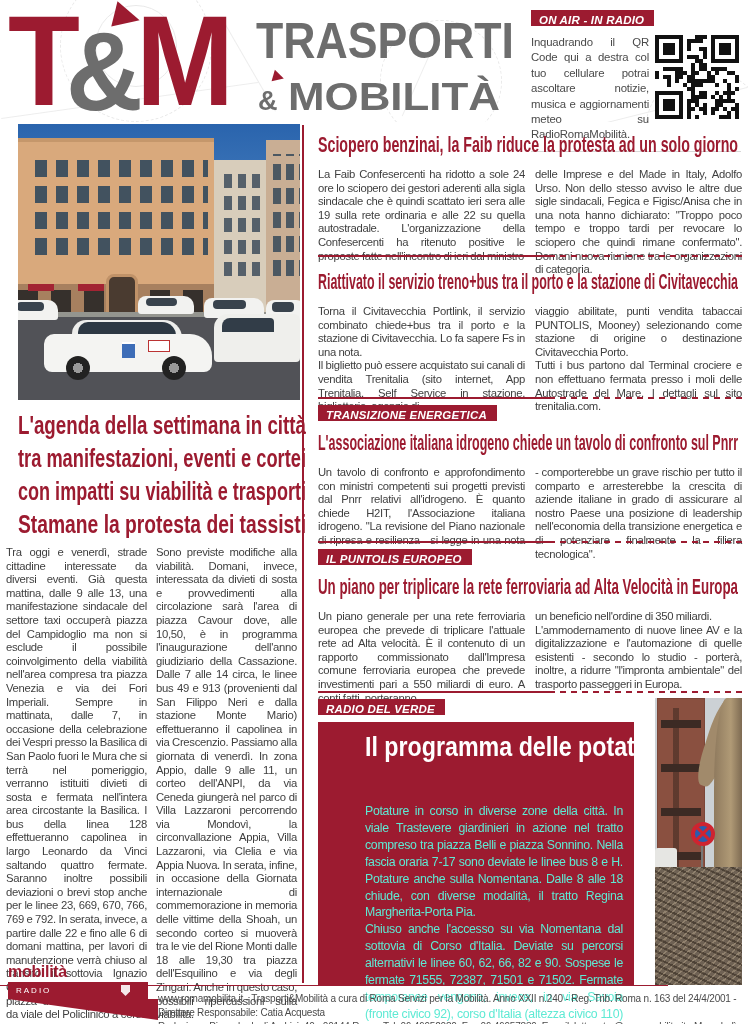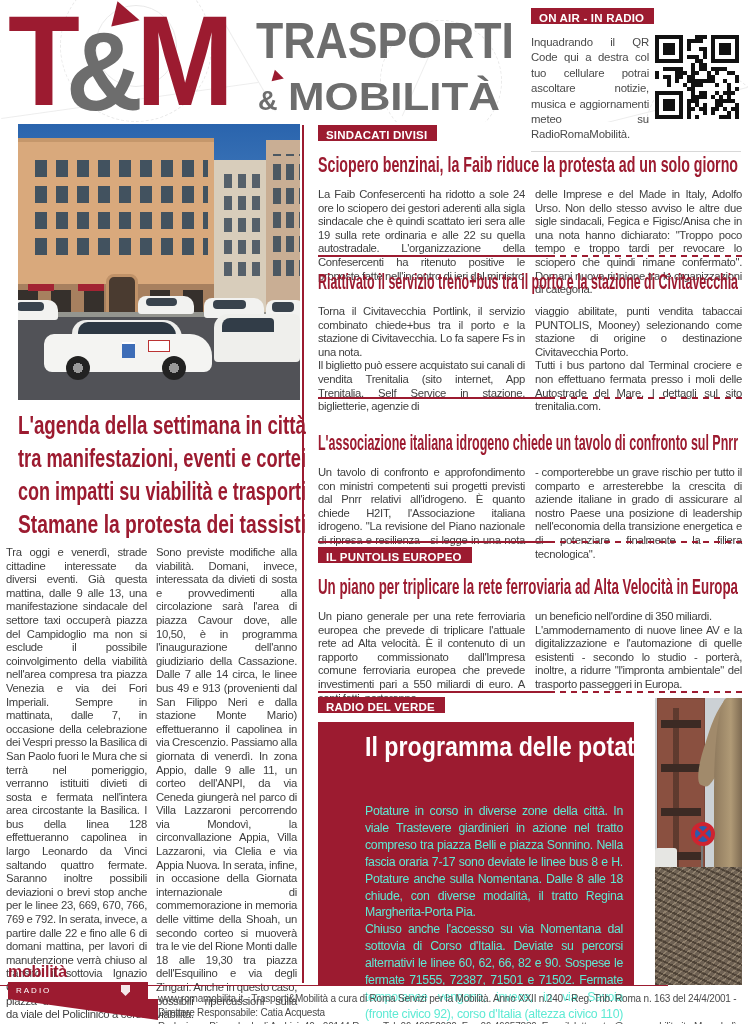--- a/index.html
+++ b/index.html
@@ -10,21 +10,21 @@
   .mb{position:absolute;border:1px dashed #ddd;border-radius:50%;}
   .mbl{position:absolute;background:#e4e4e4;}
   .logo-block{position:absolute;left:8px;top:0;width:252px;height:120px;}
   .logo-t,.logo-m{position:absolute;font-weight:bold;font-size:128px;line-height:110px;color:#9c1b30;letter-spacing:-6px;transform:scaleX(.92);transform-origin:left top;}
   .logo-amp{position:absolute;font-weight:bold;font-size:112px;line-height:100px;color:#6d6d6d;transform:scaleX(.95);}
   .logo-tri{position:absolute;width:0;height:0;border-top:13px solid transparent;border-bottom:13px solid transparent;border-left:26px solid #9c1b30;transform:rotate(14deg);}
   .title-block{position:absolute;left:256px;top:14px;width:266px;height:104px;}
   .title-block svg text{font-family:"Liberation Sans",sans-serif;font-weight:bold;fill:#6d6d6d;}
   .title-tri{position:absolute;width:0;height:0;border-top:6px solid transparent;border-bottom:6px solid transparent;border-left:11px solid #9c1b30;transform:rotate(16deg);left:17px;top:57px;}
   
-  .bar{display:flex;align-items:flex-start;height:20px;}
+  .bar{display:flex;align-items:center;height:20px;font-style:italic;}
   .bar .label{background:#9c1b30;color:#fff;font-size:11.5px;font-weight:bold;letter-spacing:.2px;
               padding:4px 10px 0 8px;white-space:nowrap;}
   .bar .stripes{flex:1;margin-left:7px;background:repeating-linear-gradient(135deg,#9c1b30 0 5.5px,#fff 5.5px 11px);}
   
   .radio-box{position:absolute;left:531px;top:8px;width:210px;}
   .radio-row{display:flex;margin-top:7px;border-bottom:1px solid #d8d8d8;padding-bottom:8px;}
   .radio-text{width:118px;font-size:11.4px;line-height:15.4px;text-align:justify;letter-spacing:-.2px;color:#4a4a4a;}
   .qr{margin-left:6px;width:84px;height:84px;}
   
   .v-divider{position:absolute;left:302px;top:125px;width:2px;height:858px;background:#9c1b30;}
@@ -358,24 +358,20 @@
 
     <div class="lead-body">
       <div class="bcol">Tra oggi e venerdì, strade cittadine interessate da diversi eventi. Già questa mattina, dalle 9 alle 13, una manifestazione sindacale del settore taxi occuperà piazza del Campidoglio ma non si esclude il possibile coinvolgimento della viabilità nell'area compresa tra piazza Venezia e via dei Fori Imperiali. Sempre in mattinata, dalle 7, in occasione della celebrazione dei Vespri presso la Basilica di San Paolo fuori le Mura che si terrà nel pomeriggio, verranno istituiti divieti di sosta e fermata nell'intera area circostante la Basilica. I bus della linea 128 effettueranno capolinea in largo Leonardo da Vinci saltando quattro fermate. Saranno inoltre possibili deviazioni o brevi stop anche per le linee 23, 669, 670, 766, 769 e 792. In serata, invece, a partire dalle 22 e fino alle 6 di domani mattina, per lavori di manutenzione verrà chiuso al transito il sottovia Ignazio Guidi da corso d'Italia a piazza della Croce Rossa e da viale del Policlinico a corso d'Italia.</div>
       <div class="bcol">Sono previste modifiche alla viabilità. Domani, invece, interessata da divieti di sosta e provvedimenti alla circolazione sarà l'area di piazza Cavour dove, alle 10,50, è in programma l'inaugurazione dell'anno giudiziario della Cassazione. Dalle 7 alle 14 circa, le linee bus 49 e 913 (provenienti dal San Filippo Neri e dalla stazione Monte Mario) effettueranno il capolinea in via Crescenzio. Passiamo alla giornata di venerdì. In zona Appio, dalle 9 alle 11, un corteo dell'ANPI, da via Ceneda giungerà nel parco di Villa Lazzaroni percorrendo via Mondovì, la circonvallazione Appia, Villa Lazzaroni, via Clelia e via Appia Nuova. In serata, infine, in occasione della Giornata internazionale di commemorazione in memoria delle vittime della Shoah, un secondo corteo si muoverà tra le vie del Rione Monti dalle 18 alle 19,30 tra piazza dell'Esquilino e via degli Zingari. Anche in questo caso, possibili ripercussioni sulla viabilità.</div>
     </div>
   </div>
 
   <div class="right-col">
 
     <div class="section" style="top:0;">
-      <div class="bar">
-          <span class="label">SINDACATI DIVISI</span>
-          <span class="stripes"></span>
-        </div>
       <svg class="headline-svg" width="424" height="29" style="margin-top:5px;">
           <text x="0" y="22" font-size="21.5" textLength="420" lengthAdjust="spacingAndGlyphs">Sciopero benzinai, la Faib riduce la protesta ad un solo giorno</text>
         </svg>
       <div class="body-row">
         <div class="bcol">La Faib Confesercenti ha ridotto a sole 24 ore lo sciopero dei gestori aderenti alla sigla sindacale che è quindi scattato ieri sera alle 19 sulla rete ordinaria e alle 22 su quella autostradale. L'organizzazione della Confesercenti ha ritenuto positive le proposte fatte nell'incontro di ieri dal ministro</div>
         <div class="bcol">delle Imprese e del Made in Italy, Adolfo Urso. Non dello stesso avviso le altre due sigle sindacali, Fegica e Figisc/Anisa che in una nota hanno dichiarato: "Troppo poco tempo e troppo tardi per revocare lo sciopero che quindi rimane confermato". Domani nuova riunione tra le organizzazioni di categoria.</div>
       </div>
     </div>
 
     <div class="sep" style="top:130px;"></div>
@@ -389,20 +385,21 @@
 Il biglietto può essere acquistato sui canali di vendita Trenitalia (sito internet, App Trenitalia, Self Service in stazione, biglietterie, agenzie di</div>
         <div class="bcol">viaggio abilitate, punti vendita tabaccai PUNTOLIS, Mooney) selezionando come stazione di origine o destinazione Civitavecchia Porto.
 Tutti i bus partono dal Terminal crociere e non effettuano fermata presso i moli delle Autostrade del Mare. I dettagli sul sito trenitalia.com.</div>
       </div>
     </div>
 
     <div class="sep" style="top:272px;"></div>
 
     <div class="section" style="top:278px;">
       <div class="bar">
+          <span class="label">TRANSIZIONE ENERGETICA</span>
           <span class="stripes"></span>
         </div>
       <svg class="headline-svg" width="424" height="29" style="margin-top:5px;">
           <text x="0" y="22" font-size="21.5" textLength="420" lengthAdjust="spacingAndGlyphs">L'associazione italiana idrogeno chiede un tavolo di confronto sul Pnrr</text>
         </svg>
       <div class="body-row">
         <div class="bcol">Un tavolo di confronto e approfondimento con ministri competenti sui progetti previsti dal Pnrr relativi all'idrogeno. È quanto chiede H2IT, l'Associazione italiana idrogeno. "La revisione del Piano nazionale di ripresa e resilienza - si legge in una nota dell'associazione</div>
         <div class="bcol">- comporterebbe un grave rischio per tutto il comparto e arresterebbe la crescita di aziende italiane in grado di assicurare al nostro Paese una posizione di leadership nell'economia della transizione energetica e di potenziare finalmente la filiera tecnologica".</div>
       </div>
     </div>

